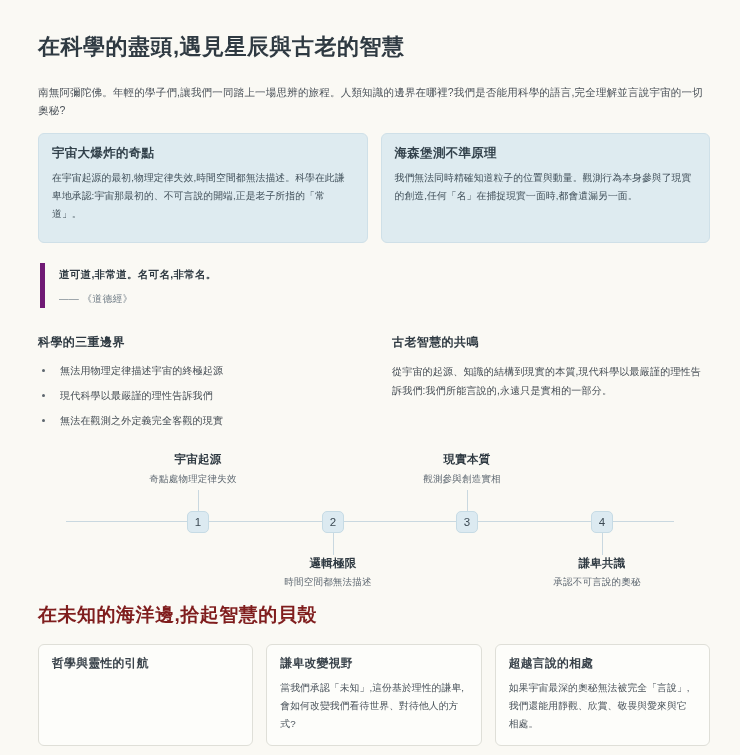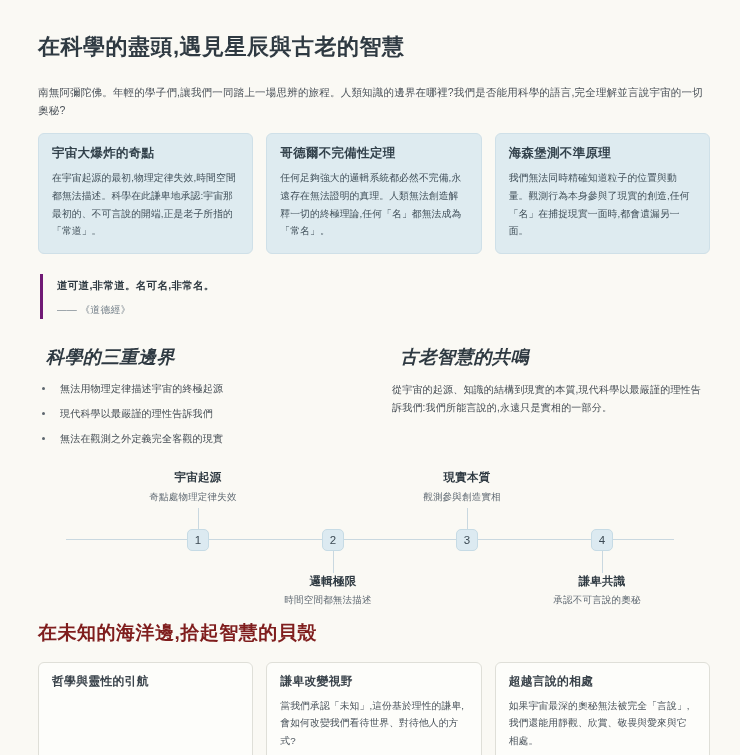--- a/index.html
+++ b/index.html
@@ -61,21 +61,21 @@
   }
   .concept-card .c-body {
     font-size: 9.8px;
     line-height: 1.8;
     color: #41505a;
     letter-spacing: 0.1px;
   }
 
   
   .quote-block {
-    border-left: 3px solid #701a75;
+    border-left: 5px solid #701a75;
     padding: 2px 0 2px 14px;
     margin: 0 0 26px 10px;
   }
   .quote-text {
     font-size: 10.5px;
     font-weight: 700;
     color: #2f3a42;
     line-height: 1.8;
     letter-spacing: 0.3px;
   }
@@ -89,26 +89,25 @@
   
   .two-col {
     display: flex;
     gap: 36px;
     margin: 0 0 10px 8px;
   }
   .col {
     flex: 1 1 0;
   }
   h2.section-title {
-    font-size: 18px;
+    font-size: 12px;
     font-weight: 600;
     color: #2f3a42;
-    margin: 0 0 12px 8px;
+    margin: 0 0 12px 0;
     letter-spacing: 0.4px;
-    font-style: italic;
   }
   ul.bullets {
     list-style: none;
     margin: 0;
     padding: 0;
   }
   ul.bullets li {
     font-size: 10px;
     line-height: 1.5;
     color: #444c53;
@@ -249,24 +248,20 @@
   <h1 class="main-title">在科學的盡頭,遇見星辰與古老的智慧</h1>
 
   <p class="intro-text">南無阿彌陀佛。年輕的學子們,讓我們一同踏上一場思辨的旅程。人類知識的邊界在哪裡?我們是否能用科學的語言,完全理解並言說宇宙的一切奧秘?</p>
 
   <div class="concept-row">
     <div class="concept-card">
       <div class="c-title">宇宙大爆炸的奇點</div>
       <div class="c-body">在宇宙起源的最初,物理定律失效,時間空間都無法描述。科學在此謙卑地承認:宇宙那最初的、不可言說的開端,正是老子所指的「常道」。</div>
     </div>
     <div class="concept-card">
-      <div class="c-title">哥德爾不完備性定理</div>
-      <div class="c-body">任何足夠強大的邏輯系統都必然不完備,永遠存在無法證明的真理。人類無法創造解釋一切的終極理論,任何「名」都無法成為「常名」。</div>
-    </div>
-    <div class="concept-card">
       <div class="c-title">海森堡測不準原理</div>
       <div class="c-body">我們無法同時精確知道粒子的位置與動量。觀測行為本身參與了現實的創造,任何「名」在捕捉現實一面時,都會遺漏另一面。</div>
     </div>
   </div>
 
   <div class="quote-block">
     <div class="quote-text">道可道,非常道。名可名,非常名。</div>
     <div class="quote-attr">—— 《道德經》</div>
   </div>
 

